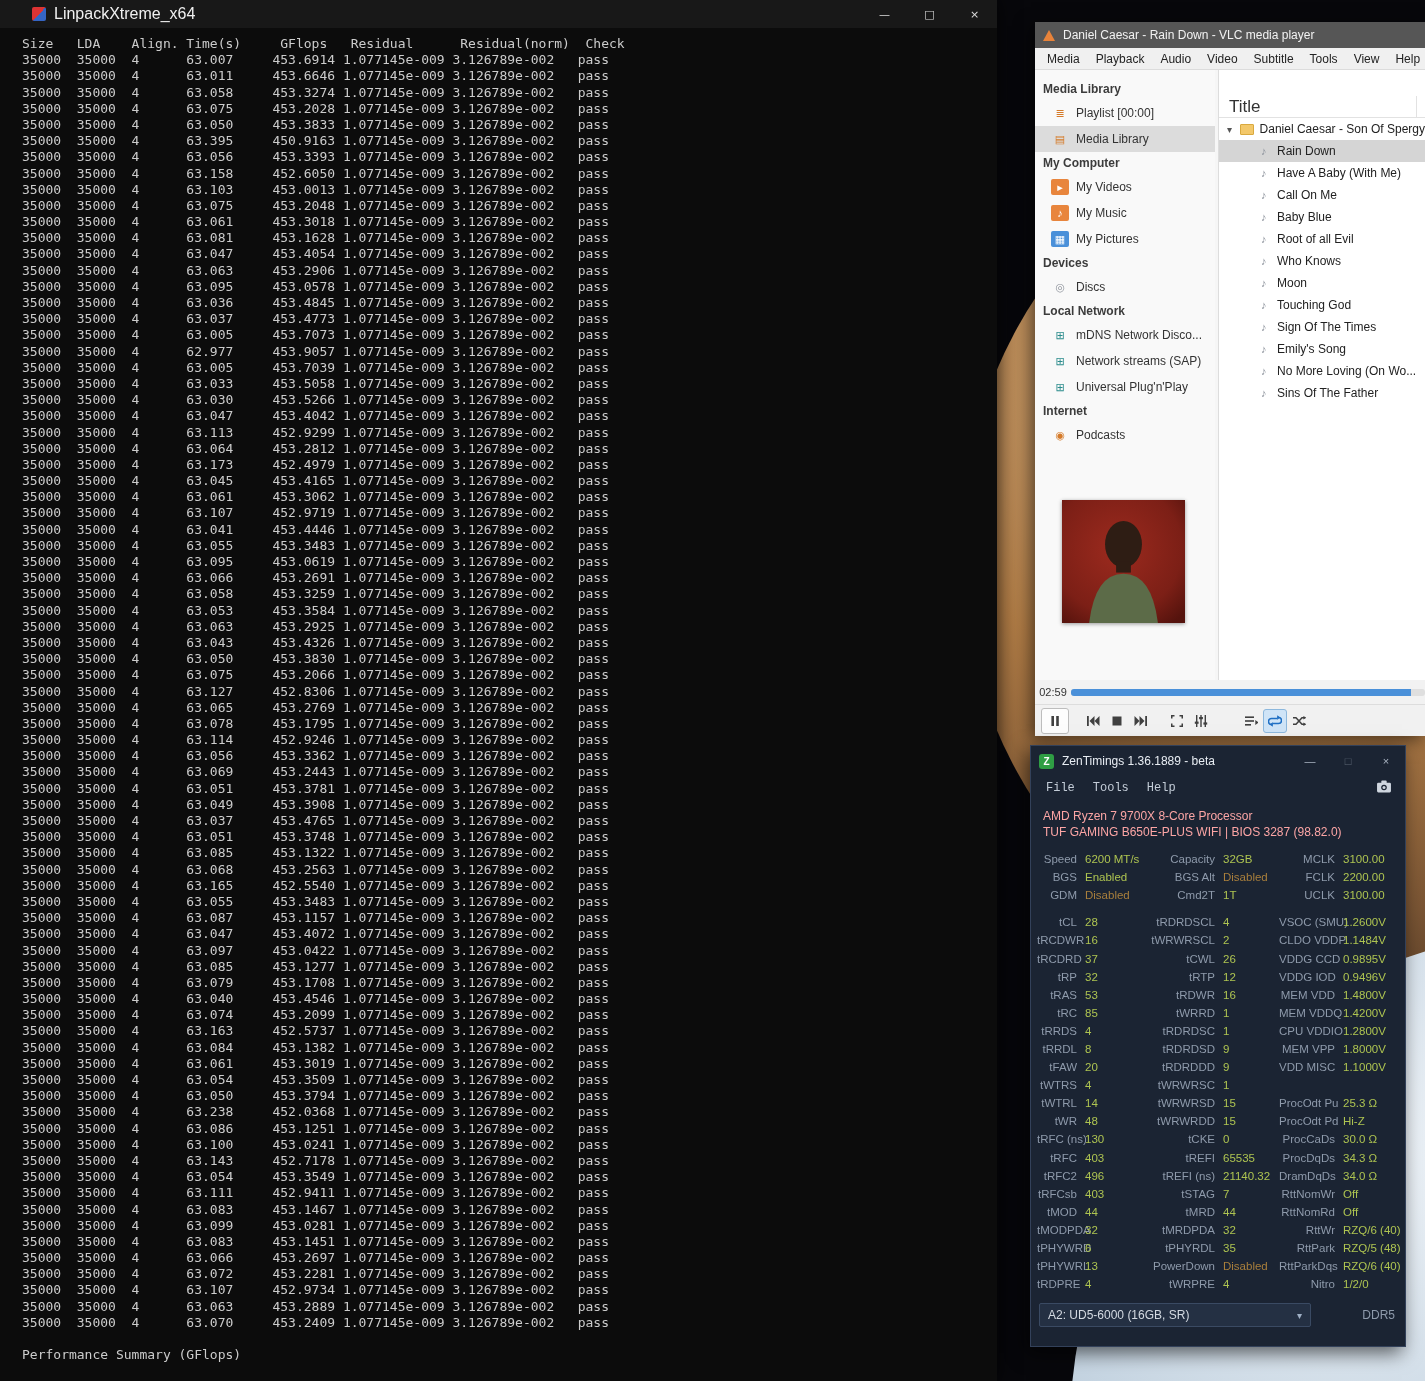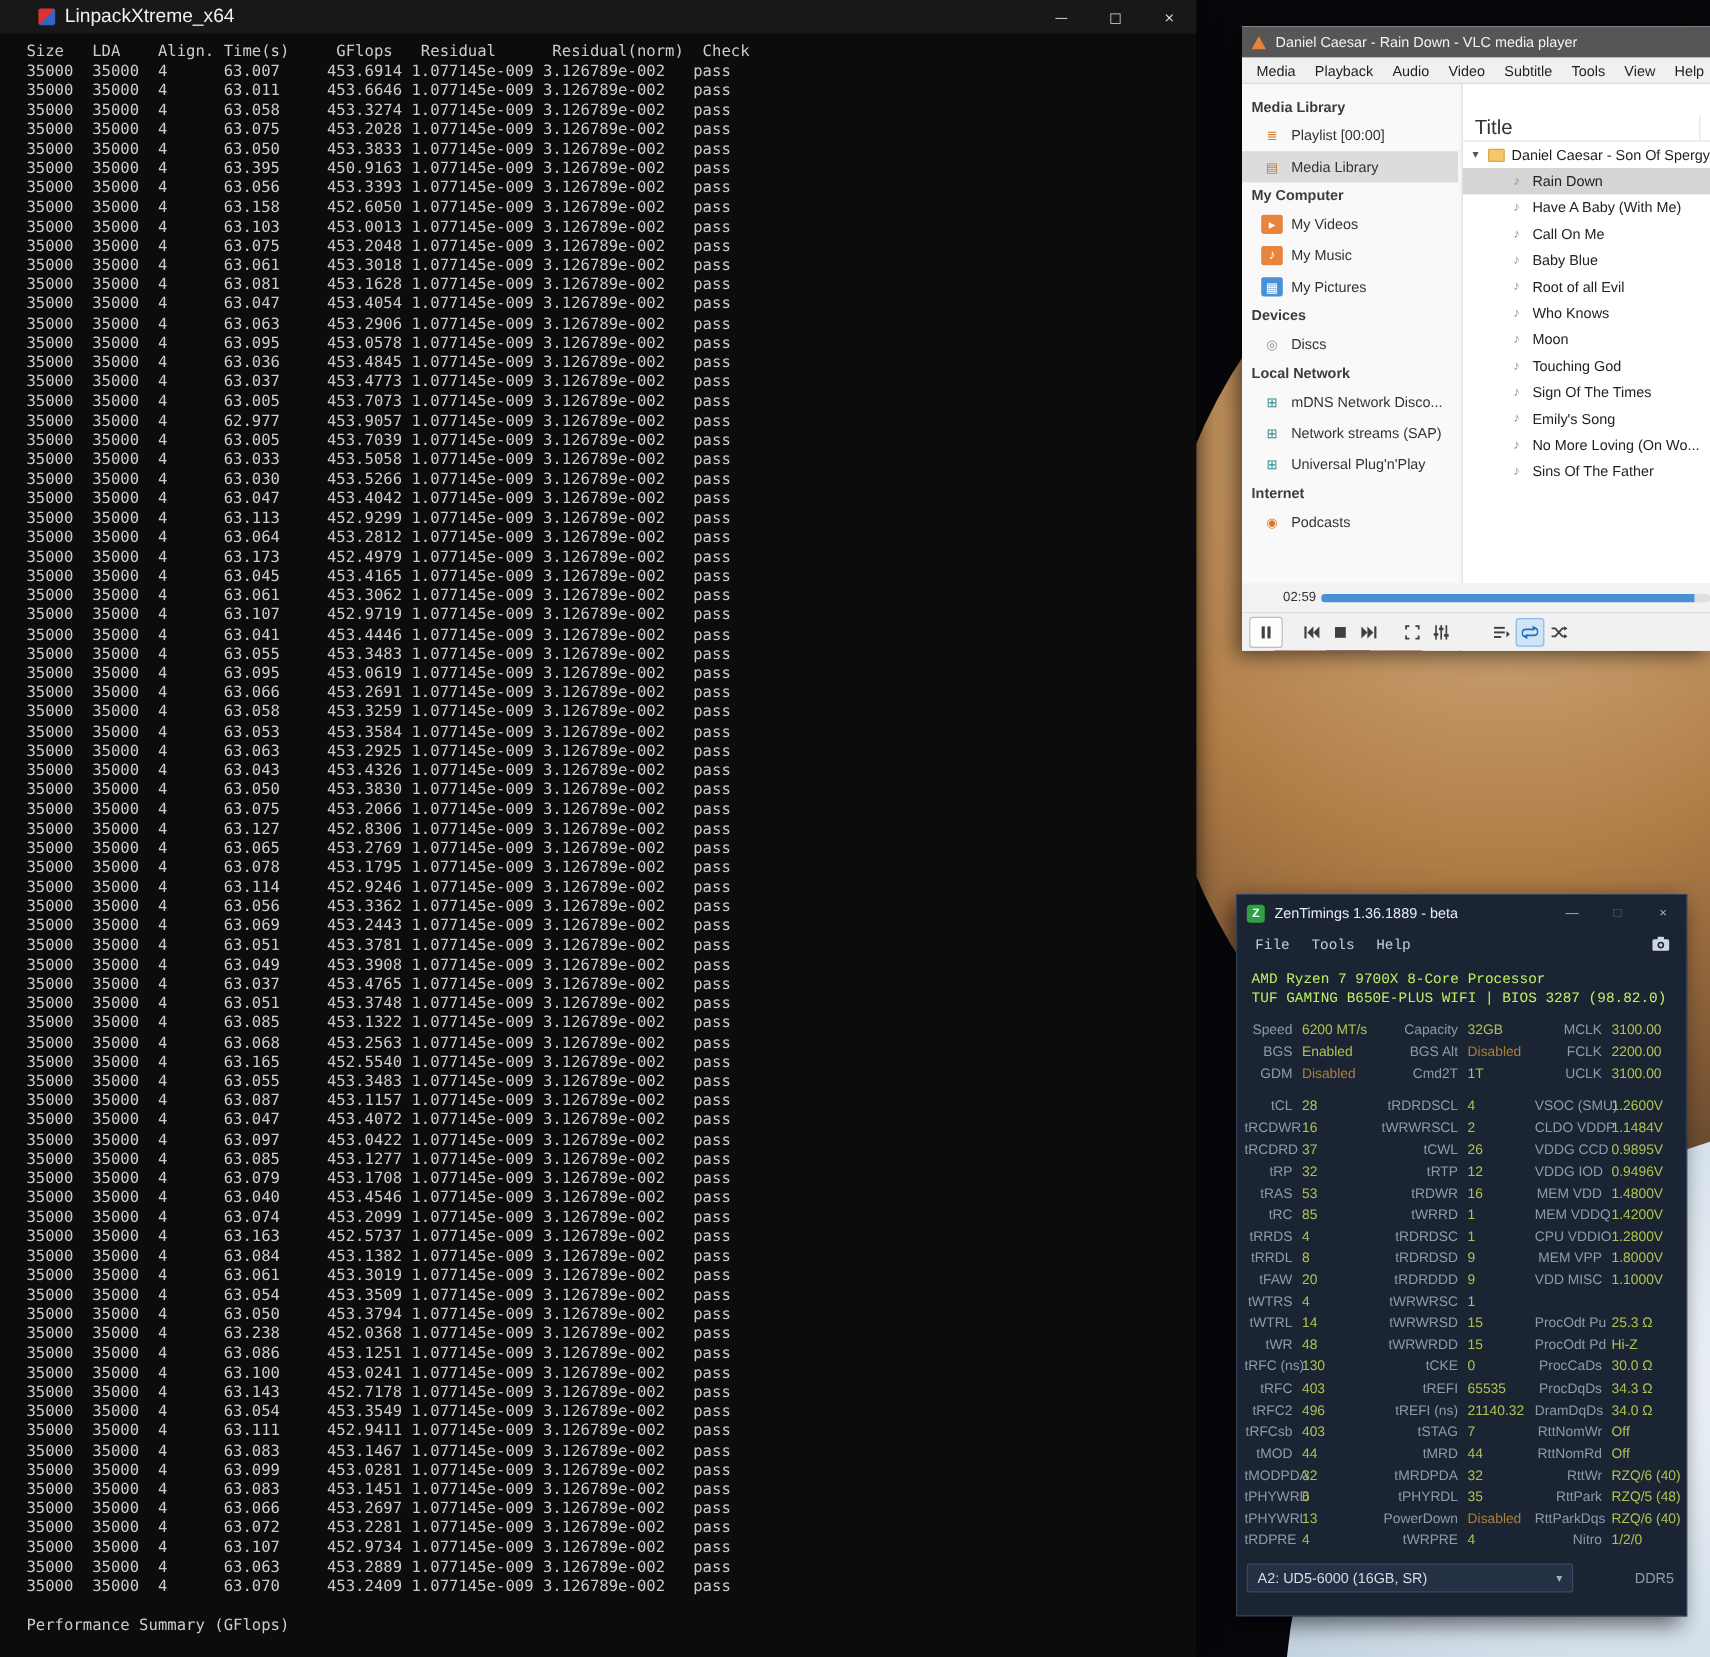--- a/index.html
+++ b/index.html
@@ -19,21 +19,21 @@
     background:linear-gradient(135deg,#d33 0 50%, #3565c4 50% 100%); }
   .term-title { font-size:16px; color:#f0f0f0; }
   .term-controls { margin-left:auto; display:flex; height:28px; }
   .term-btn { width:45px; height:28px; border:none; background:transparent; color:#dcdcdc; font-size:11px; cursor:pointer;
     display:flex; align-items:center; justify-content:center; font-family:"DejaVu Sans", sans-serif; }
   .term-body { padding:8px 0 0 22px; font-family:"DejaVu Sans Mono","Liberation Mono",monospace;
     font-size:13px; color:#cccccc; }
   .term-line { white-space:pre; height:16.2px; line-height:16.2px; }
 
   
-  .vlc-window { position:absolute; left:1035px; top:22px; width:390px; height:520px; z-index:2;
+  .vlc-window { position:absolute; left:1035px; top:22px; width:390px; height:714px; z-index:2;
     background:#f6f6f6; box-shadow:-4px 4px 16px rgba(0,0,0,.55); overflow:hidden; }
   .vlc-titlebar { height:26px; background:#565656; display:flex; align-items:center; padding-left:8px; }
   .vlc-cone { width:0; height:0; border-left:6px solid transparent; border-right:6px solid transparent;
     border-bottom:11px solid #e8833a; margin-right:8px; }
   .vlc-title { color:#f2f2f2; font-size:12px; white-space:nowrap; }
   .vlc-menubar { height:22px; background:#f0f0f0; border-bottom:1px solid #dcdcdc; display:flex; align-items:center; padding-left:4px; }
   .vlc-menu-item { font-size:12px; color:#222; padding:0 8px; line-height:22px; cursor:default; }
   .vlc-content { position:relative; height:666px; background:#f6f6f6; }
   .vlc-search { position:absolute; right:2px; top:4px; width:86px; height:20px; border:1px solid #bbb; background:#fff;
     font-size:11px; padding:0 6px; color:#333; }
@@ -48,21 +48,21 @@
     padding-left:10px; position:relative; }
   .vlc-pl-header .col-sep { position:absolute; right:8px; top:0; bottom:0; border-left:1px solid #e2e2e2; }
   .vlc-row { height:22px; display:flex; align-items:center; font-size:12px; color:#222; white-space:nowrap; overflow:hidden; }
   .vlc-row.folder { padding-left:8px; }
   .vlc-row.track { padding-left:42px; }
   .vlc-row.selected { background:#d5d5d5; }
   .chev { font-size:10px; color:#555; width:14px; }
   .folder-swatch { width:15px; height:11px; background:#f3c86a; border:1px solid #d9a93e; border-radius:1px; margin-right:6px; }
   .track-ico { color:#8d939c; font-size:11px; width:16px; }
   .vlc-art { position:absolute; left:27px; top:430px; width:123px; height:123px; box-shadow:0 1px 4px rgba(0,0,0,.4); }
-  .vlc-seek { position:absolute; left:0; right:0; bottom:32px; height:24px; background:#f2f2f2; display:flex; align-items:center;padding-left:30px; }
+  .vlc-seek { position:absolute; left:0; right:0; bottom:32px; height:24px; background:#f2f2f2; display:flex; align-items:center; }
   .vlc-time { font-size:11px; color:#333; width:36px; text-align:center; }
   .vlc-track { flex:1; height:7px; background:#dfdfdf; border-radius:3px; margin-right:0; overflow:hidden; }
   .vlc-fill { height:100%; background:#4a90d9; }
   .vlc-controls { position:absolute; left:0; right:0; bottom:0; height:32px; background:#f1f1f1; border-top:1px solid #ddd;
     display:flex; align-items:center; }
   .ctl-btn { width:24px; height:24px; display:flex; align-items:center; justify-content:center; color:#404040;
     background:transparent; border:none; border-radius:3px; cursor:pointer; }
   .ctl-btn.boxed { width:28px; height:26px; background:#fdfdfd; border:1px solid #bdbdbd; margin-left:6px; }
   .ctl-btn.active { background:#cfe4f7; border:1px solid #8db8dd; color:#1f6fc4; }
   .ctl-gap { width:12px; }
@@ -75,21 +75,21 @@
   .zt-logo { width:15px; height:15px; border-radius:3px; background:#2f9e44; color:#fff; font-size:10px; font-weight:bold;
     display:flex; align-items:center; justify-content:center; margin-right:8px; }
   .zt-title { font-size:12px; color:#e8edf3; }
   .zt-winbtns { margin-left:auto; display:flex; }
   .zt-winbtn { width:38px; height:30px; background:transparent; border:none; color:#aab4c2; font-size:11px; cursor:pointer; }
   .zt-winbtn.dim { opacity:.45; }
   .zt-menubar { height:24px; display:flex; align-items:center; padding-left:6px; position:relative;font-family:Liberation Mono, monospace; }
   .zt-menu-item { font-size:12px; color:#c4cdd8; padding:0 9px; line-height:24px; cursor:default; }
   .zt-camera { position:absolute; right:10px; top:3px; width:22px; height:18px; background:transparent; border:none; cursor:pointer; }
   .zt-info { padding:8px 0 0 12px; }
-  .zt-info-line { font-size:12px; color:#bef264; line-height:16px; white-space:nowrap;font-family:Liberation Mono, monospace; }
+  .zt-info-line { font-size:12px; color:#fca5a5; line-height:16px; white-space:nowrap; }
   .zt-grid { padding:10px 4px 0 6px; }
   .zt-row { display:grid; grid-template-columns:48px 64px 74px 56px 64px 60px; height:18.1px; align-items:center; }
   .zt-row.zt-gap { margin-top:9px; }
   .zt-label { font-size:11.5px; color:#8e9aab; text-align:right; padding-right:8px; white-space:nowrap; }
   .zt-val { font-size:11.5px; color:#aec451; white-space:nowrap; }
   .zt-val.dim { color:#a97f3c; }
   .zt-bottom { display:flex; align-items:center; margin:10px 10px 0 8px; }
   .zt-dropdown { width:272px; height:24px; background:#243043; border:1px solid #3a4a63; border-radius:2px;
     display:flex; align-items:center; padding:0 8px; font-size:12px; color:#d4dae2; cursor:pointer; }
   .zt-dd-caret { margin-left:auto; font-size:10px; color:#9fb0c5; }

